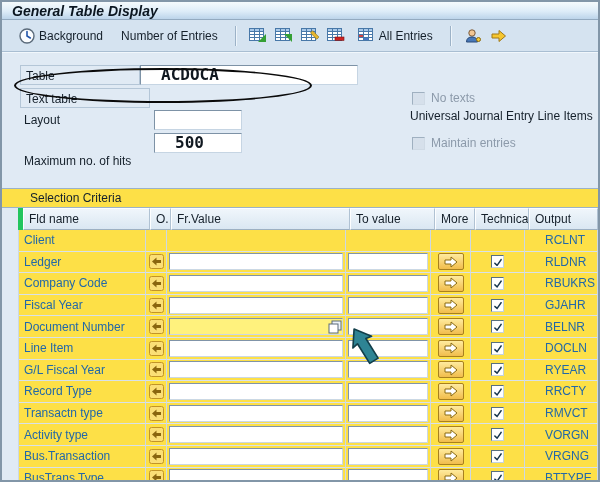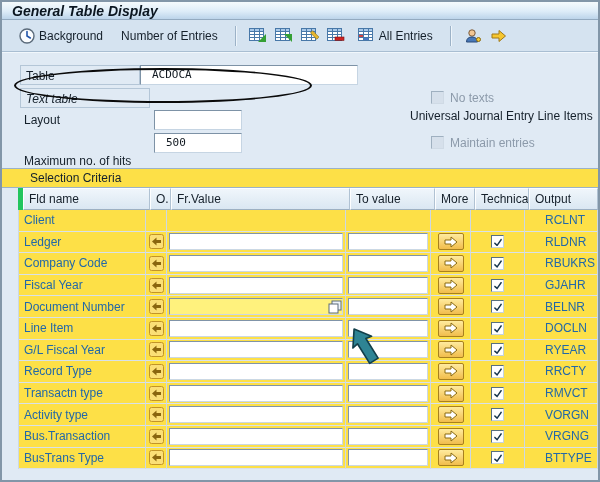--- a/index.html
+++ b/index.html
@@ -16,27 +16,27 @@
   .toolbar{height:32px;background:#d5e3f0;border-bottom:1px solid #a9bed2;display:flex;align-items:center;
     padding:0 8px;gap:2px;}
   .tb-btn{display:flex;align-items:center;gap:3px;padding:3px 7px;background:transparent;border:1px solid transparent;
     font-size:12px;font-family:inherit;color:#15202b;cursor:default;}
   .tb-iconbtn{display:flex;align-items:center;justify-content:center;width:24px;height:24px;background:transparent;
     border:1px solid transparent;cursor:default;padding:0;}
   .tb-sep{width:2px;height:20px;border-left:1px solid #9cb2c7;border-right:1px solid #eef5fb;margin:0 7px;}
   .tb-icon{display:inline-flex;align-items:center;justify-content:center;}
 
   
-  .form-area{position:relative;height:116px;border-top:1px solid #f1f7fc;}
+  .form-area{position:relative;height:136px;border-top:1px solid #f1f7fc;}
   .f-label{position:absolute;height:20px;line-height:20px;left:22px;color:#15202b;}
   .f-label.boxed{border:1px solid #b4c6d7;padding:0 5px;left:18px;}
   .f-input{position:absolute;height:20px;background:#fff;border:1px solid;border-color:#7d92a6 #c6d5e3 #c6d5e3 #7d92a6;
-    font-family:"DejaVu Sans Mono","Liberation Mono",monospace;font-size:11px;line-height:18px;padding:0 11px;color:#101820;}
+    font-family:"DejaVu Sans Mono","Liberation Mono",monospace;font-size:16px;line-height:18px;padding:0 20px;color:#101820;font-weight:bold;}
   .f-desc{position:absolute;height:20px;line-height:20px;color:#15202b;margin-top:41px;}
-  .chk-group{position:absolute;display:flex;align-items:flex-start;gap:6px;margin-left:19px;}
+  .chk-group{position:absolute;display:flex;align-items:center;gap:6px;}
   .chk-group .chk-label{color:#8c9aaa;}
 
   .checkbox{position:relative;width:13px;height:13px;background:#fff;border:1px solid;
     border-color:#58707f #c3d2de #c3d2de #58707f;display:inline-block;flex:0 0 auto;}
   .checkbox.checked::after{content:"";position:absolute;left:2px;top:2px;width:8px;height:8px;background:#17364e;
     clip-path:polygon(10% 48%, 38% 72%, 88% 0%, 100% 16%, 40% 100%, 0% 64%);}
   .checkbox.disabled{background:#d6e0eb;border-color:#9fb0c0 #cfdae5 #cfdae5 #9fb0c0;}
 
   
   .sel-band{height:20px;background:#fde047;border-top:1px solid #9bb2c8;border-bottom:1px solid #9bb2c8;
@@ -177,21 +177,21 @@
         </svg>
       </span>
     </button>
   </div>
 
   <div class="form-area">
     <span class="f-label boxed" style="top:12px;width:120px;">Table</span>
     <div class="f-input" style="top:12px;left:138px;width:218px;">ACDOCA</div>
     <span class="f-desc" style="top:12px;left:408px;">Universal Journal Entry Line Items</span>
 
-    <span class="f-label boxed" style="top:35px;width:130px;font-style:italic;">Text table</span>
+    <span class="f-label boxed" style="top:35px;width:130px;">Text table</span>
     <div class="chk-group" style="top:38px;left:410px;">
       <span class="checkbox disabled"></span>
       <span class="chk-label">No texts</span>
     </div>
 
     <span class="f-label" style="top:57px;">Layout</span>
     <div class="f-input" style="top:57px;left:152px;width:88px;"></div>
 
     <span class="f-label" style="top:80px;margin-top:18px;">Maximum no. of hits</span>
     <div class="f-input" style="top:80px;left:152px;width:88px;">500</div>

